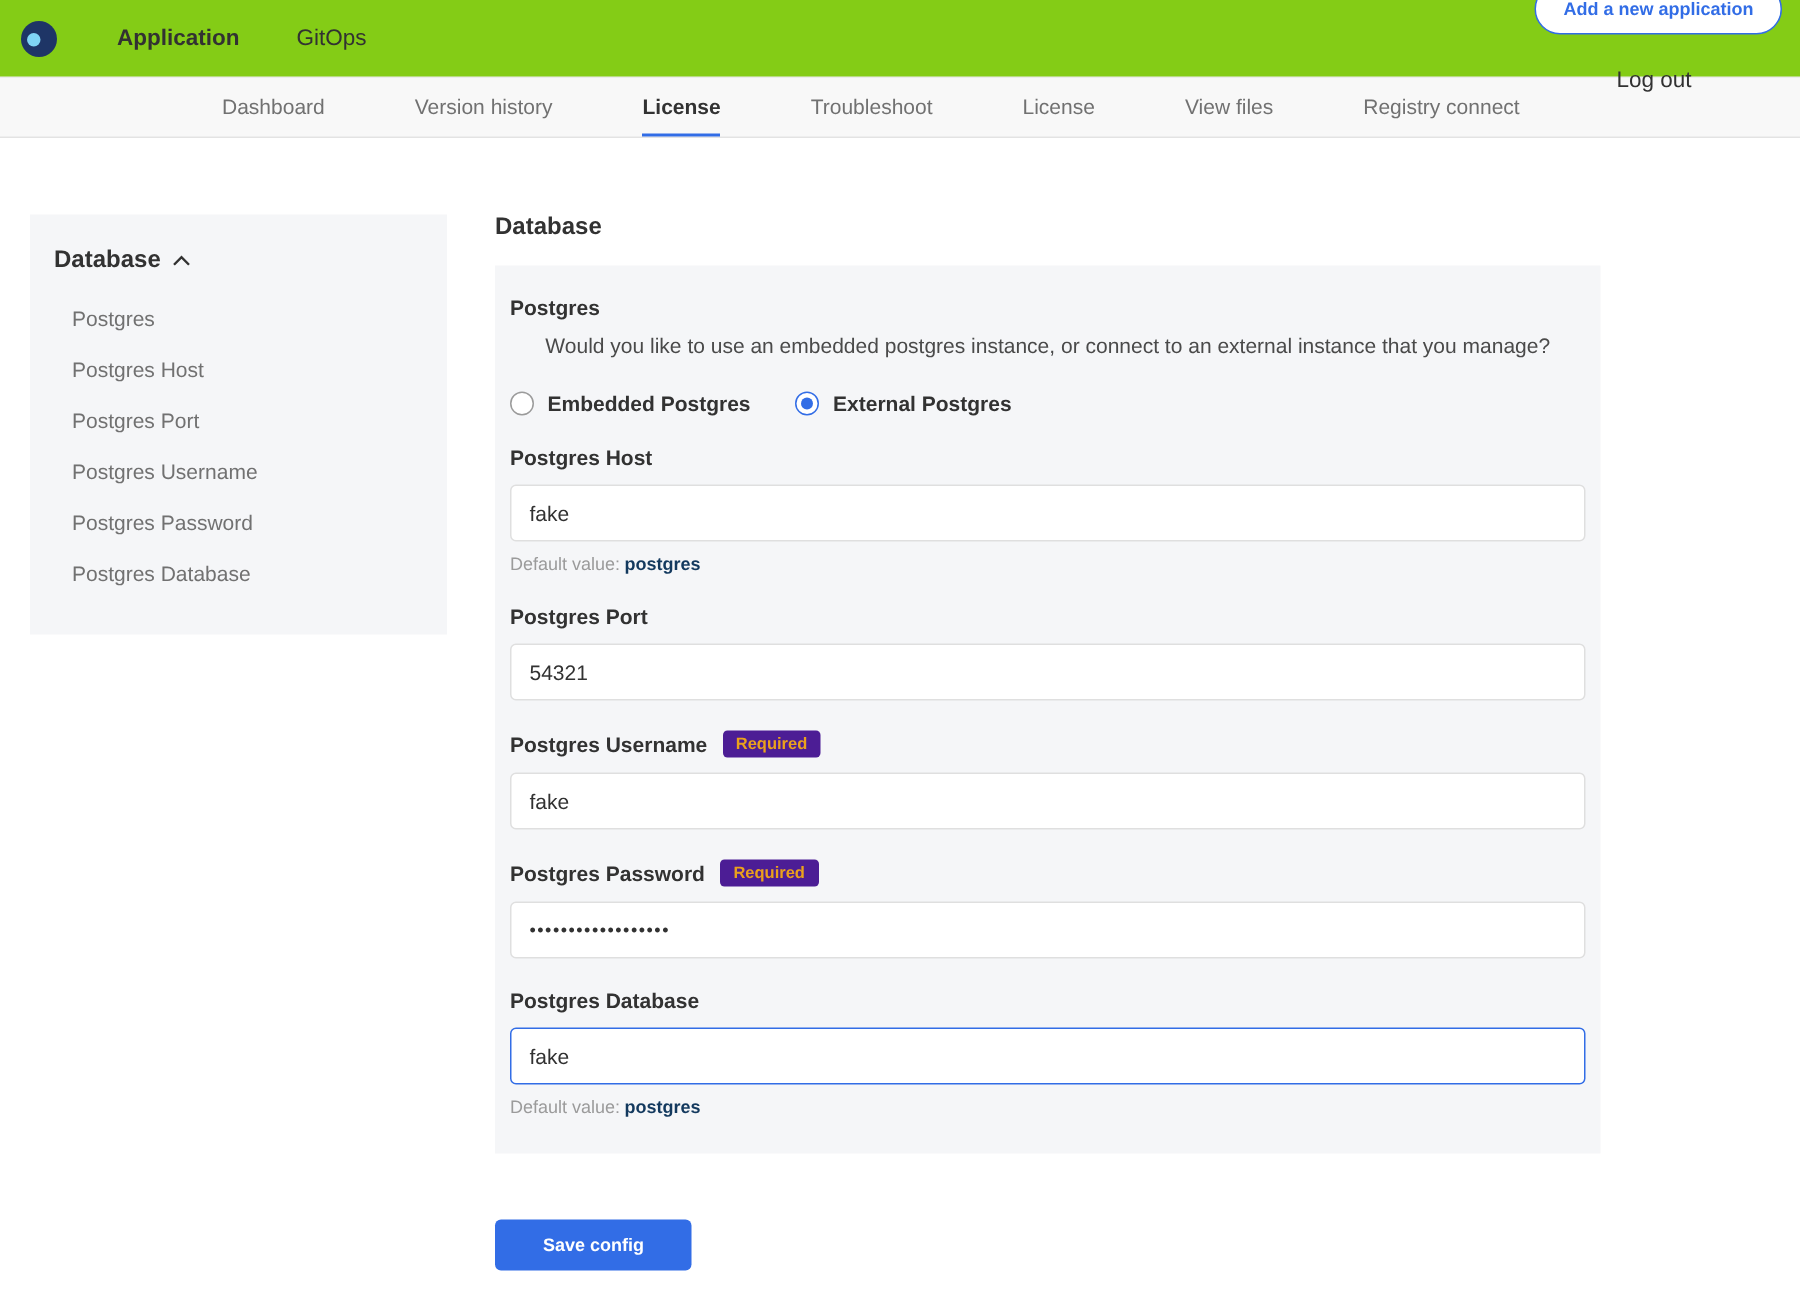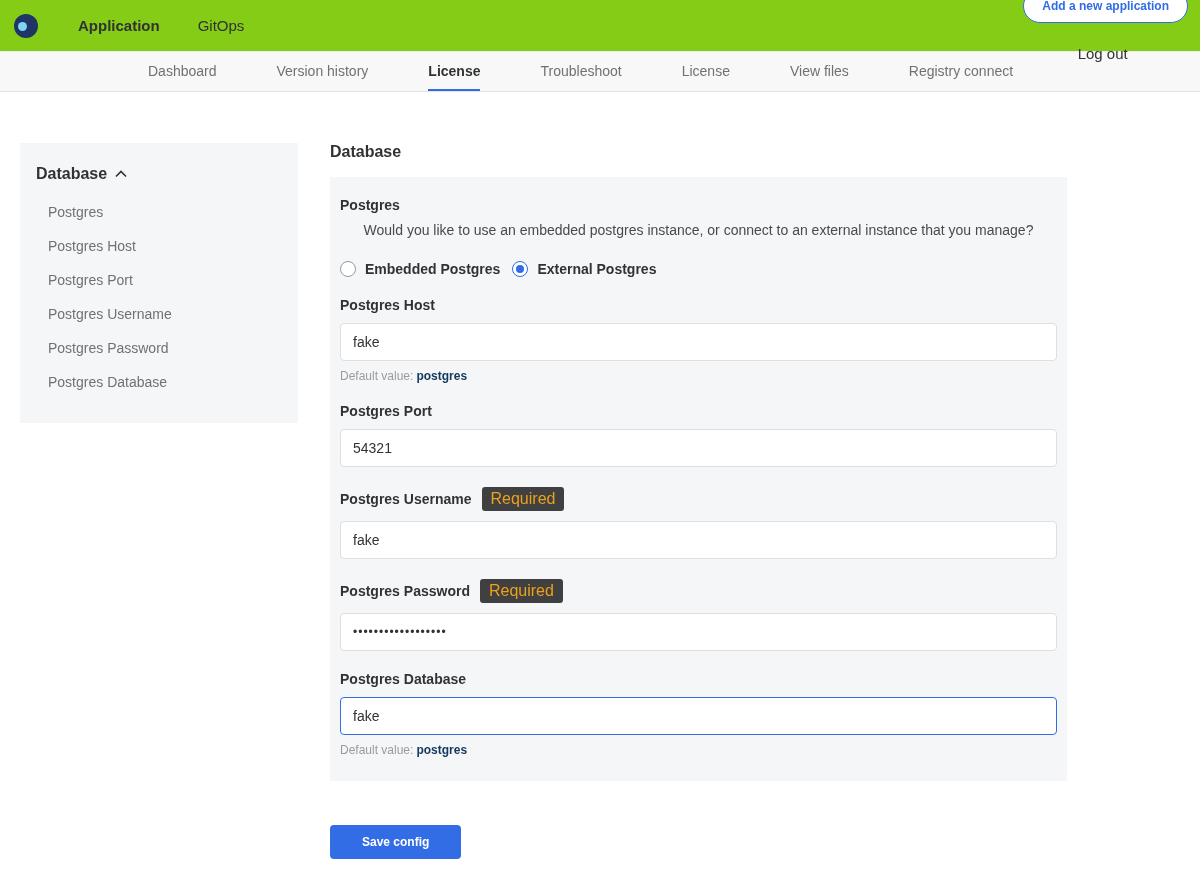--- a/index.html
+++ b/index.html
@@ -38,34 +38,34 @@
     font-weight: bold; color: #323232; cursor: pointer; margin-bottom: 12px; }
   .sidebar-item { font-size: 14px; color: #717171; padding: 9px 0 9px 12px; cursor: pointer; }
 
   .content { position: absolute; left: 330px; top: 51px; width: 737px; }
   .section-title { font-size: 16px; font-weight: bold; color: #323232; margin-bottom: 16px; }
 
   .card { background: #f5f6f8; padding: 20px 10px 24px 10px; }
   .group-label { font-size: 14px; font-weight: bold; color: #323232; }
   .help-text { font-size: 14px; color: #4a4a4a; margin-top: 8px; line-height: 1.4; text-align: center; }
 
-  .radio-row { display: flex; align-items: center; gap: 12px; margin-top: 20px; }
+  .radio-row { display: flex; align-items: center; gap: 30px; margin-top: 20px; }
   .radio-opt { display: flex; align-items: center; gap: 9px; cursor: pointer; }
   .radio-circle { width: 16px; height: 16px; border-radius: 50%; background: #ffffff;
     border: 1px solid #9b9b9b; position: relative; flex: 0 0 auto; }
   .radio-circle.checked { border: 1px solid #326de6; }
   .radio-circle.checked::after { content: ""; position: absolute; left: 3px; top: 3px;
     width: 8px; height: 8px; border-radius: 50%; background: #326de6; }
   .radio-label { font-size: 14px; font-weight: bold; color: #323232; }
 
   .field { margin-top: 20px; }
   .field-label-row { display: flex; align-items: center; gap: 10px; }
   .field-label { font-size: 14px; font-weight: bold; color: #323232; }
-  .required-badge { font-size: 16px; color: #eba11c; background: #404040;
-    padding: 3px 9px; border-radius: 3px; }
+  .required-badge { font-size: 11px; color: #eba11c; background: #4c1d95;
+    padding: 3px 9px; border-radius: 3px; font-weight: bold; }
   .text-input { display: block; width: 100%; height: 38px; margin-top: 10px;
     border: 1px solid #dfdfdf; border-radius: 4px; background: #ffffff;
     font-size: 14px; color: #323232; padding: 0 12px; font-family: inherit; outline: none; }
   .text-input.focused { border: 1px solid #326de6; }
   .text-input.masked { letter-spacing: 1px; font-size: 12px; }
   .default-line { margin-top: 8px; font-size: 12px; color: #9b9b9b; }
   .default-value { font-weight: bold; color: #13395e; margin-left: 3px; }
 
   .save-btn { margin-top: 44px; background: #326de6; color: #ffffff; border: none;
     font-size: 12px; font-weight: bold; padding: 10px 32px; border-radius: 4px;

